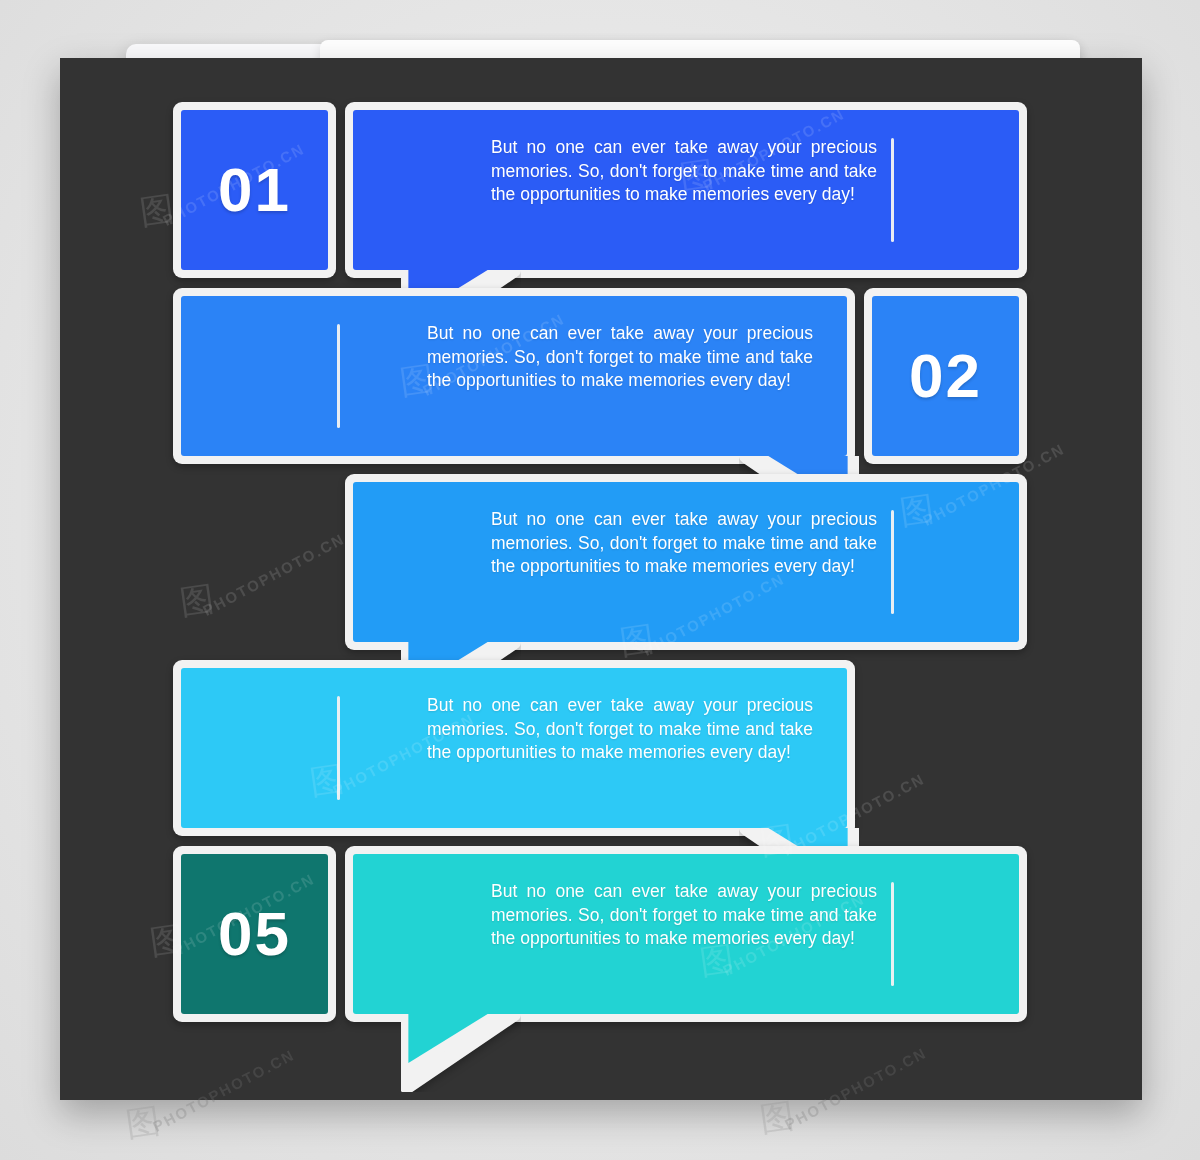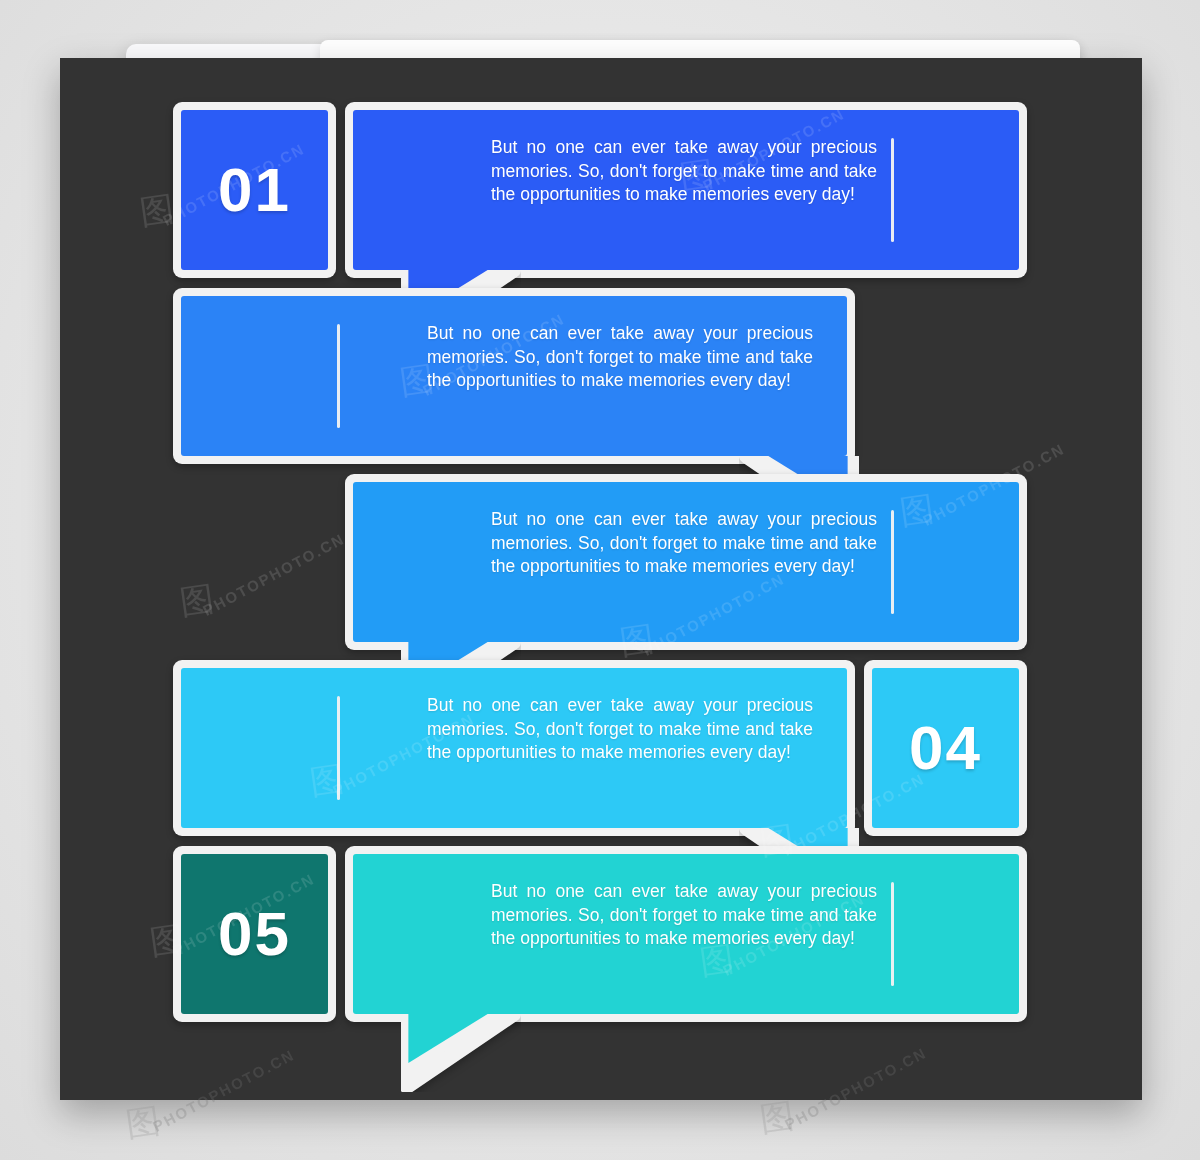--- a/index.html
+++ b/index.html
@@ -111,20 +111,25 @@
               <div class="divider" style="left:538px;top:28px;height:104px;"></div>
               <div class="bodytext" style="left:138px;top:26px;width:386px;">But no one can ever take away your precious memories. So, don't forget to make time and take the opportunities to make memories every day!</div>
             </div>
           </div>
           <div class="tail" style="left: 341px; top: 168px; width: 120px; height: 78px;"><svg width="120" height="78" viewBox="0 0 120 78">
               <polygon points="6,0 112,0 6,72" fill="#f2f2f2" stroke="#f2f2f2" stroke-width="16" stroke-linejoin="round" style="filter:drop-shadow(0 3px 4px rgba(0,0,0,.3))"></polygon>
               <polygon points="6,0 112,0 6,72" fill="#2b5cf6" transform="translate(2,-10) scale(0.90,0.82)"></polygon>
             </svg></div>
         </div>
         <div class="row" style="top: 230px;">
+          <div class="blk numbox" style="left: 804px; width: 163px; height: 176px;">
+            <div class="fill" style="background:#2b83f6">
+              <span class="num">02</span>
+            </div>
+          </div>
           <div class="blk bodybox" style="left: 113px; width: 682px; height: 176px;">
             <div class="fill" style="background:#2b83f6">
               <div class="divider" style="left:156px;top:28px;height:104px;"></div>
               <div class="bodytext" style="left:246px;top:26px;width:386px;">But no one can ever take away your precious memories. So, don't forget to make time and take the opportunities to make memories every day!</div>
             </div>
           </div>
           <div class="tail" style="left: 679px; top: 168px; width: 120px; height: 78px;"><svg width="120" height="78" viewBox="0 0 120 78">
               <polygon points="8,0 114,0 114,72" fill="#f2f2f2" stroke="#f2f2f2" stroke-width="16" stroke-linejoin="round" style="filter:drop-shadow(0 3px 4px rgba(0,0,0,.3))"></polygon>
               <polygon points="8,0 114,0 114,72" fill="#2b83f6" transform="translate(6,-10) scale(0.90,0.82)"></polygon>
             </svg></div>
@@ -135,25 +140,20 @@
               <div class="divider" style="left:538px;top:28px;height:104px;"></div>
               <div class="bodytext" style="left:138px;top:26px;width:386px;">But no one can ever take away your precious memories. So, don't forget to make time and take the opportunities to make memories every day!</div>
             </div>
           </div>
           <div class="tail" style="left: 341px; top: 168px; width: 120px; height: 78px;"><svg width="120" height="78" viewBox="0 0 120 78">
               <polygon points="6,0 112,0 6,72" fill="#f2f2f2" stroke="#f2f2f2" stroke-width="16" stroke-linejoin="round" style="filter:drop-shadow(0 3px 4px rgba(0,0,0,.3))"></polygon>
               <polygon points="6,0 112,0 6,72" fill="#229cf6" transform="translate(2,-10) scale(0.90,0.82)"></polygon>
             </svg></div>
         </div>
         <div class="row" style="top: 602px;">
-          <div class="blk numbox" style="left: 804px; width: 163px; height: 176px;">
-            <div class="fill" style="background:#2dc9f6">
-              <span class="num">04</span>
-            </div>
-          </div>
           <div class="blk bodybox" style="left: 113px; width: 682px; height: 176px;">
             <div class="fill" style="background:#2dc9f6">
               <div class="divider" style="left:156px;top:28px;height:104px;"></div>
               <div class="bodytext" style="left:246px;top:26px;width:386px;">But no one can ever take away your precious memories. So, don't forget to make time and take the opportunities to make memories every day!</div>
             </div>
           </div>
           <div class="tail" style="left: 679px; top: 168px; width: 120px; height: 78px;"><svg width="120" height="78" viewBox="0 0 120 78">
               <polygon points="8,0 114,0 114,72" fill="#f2f2f2" stroke="#f2f2f2" stroke-width="16" stroke-linejoin="round" style="filter:drop-shadow(0 3px 4px rgba(0,0,0,.3))"></polygon>
               <polygon points="8,0 114,0 114,72" fill="#2dc9f6" transform="translate(6,-10) scale(0.90,0.82)"></polygon>
             </svg></div>

